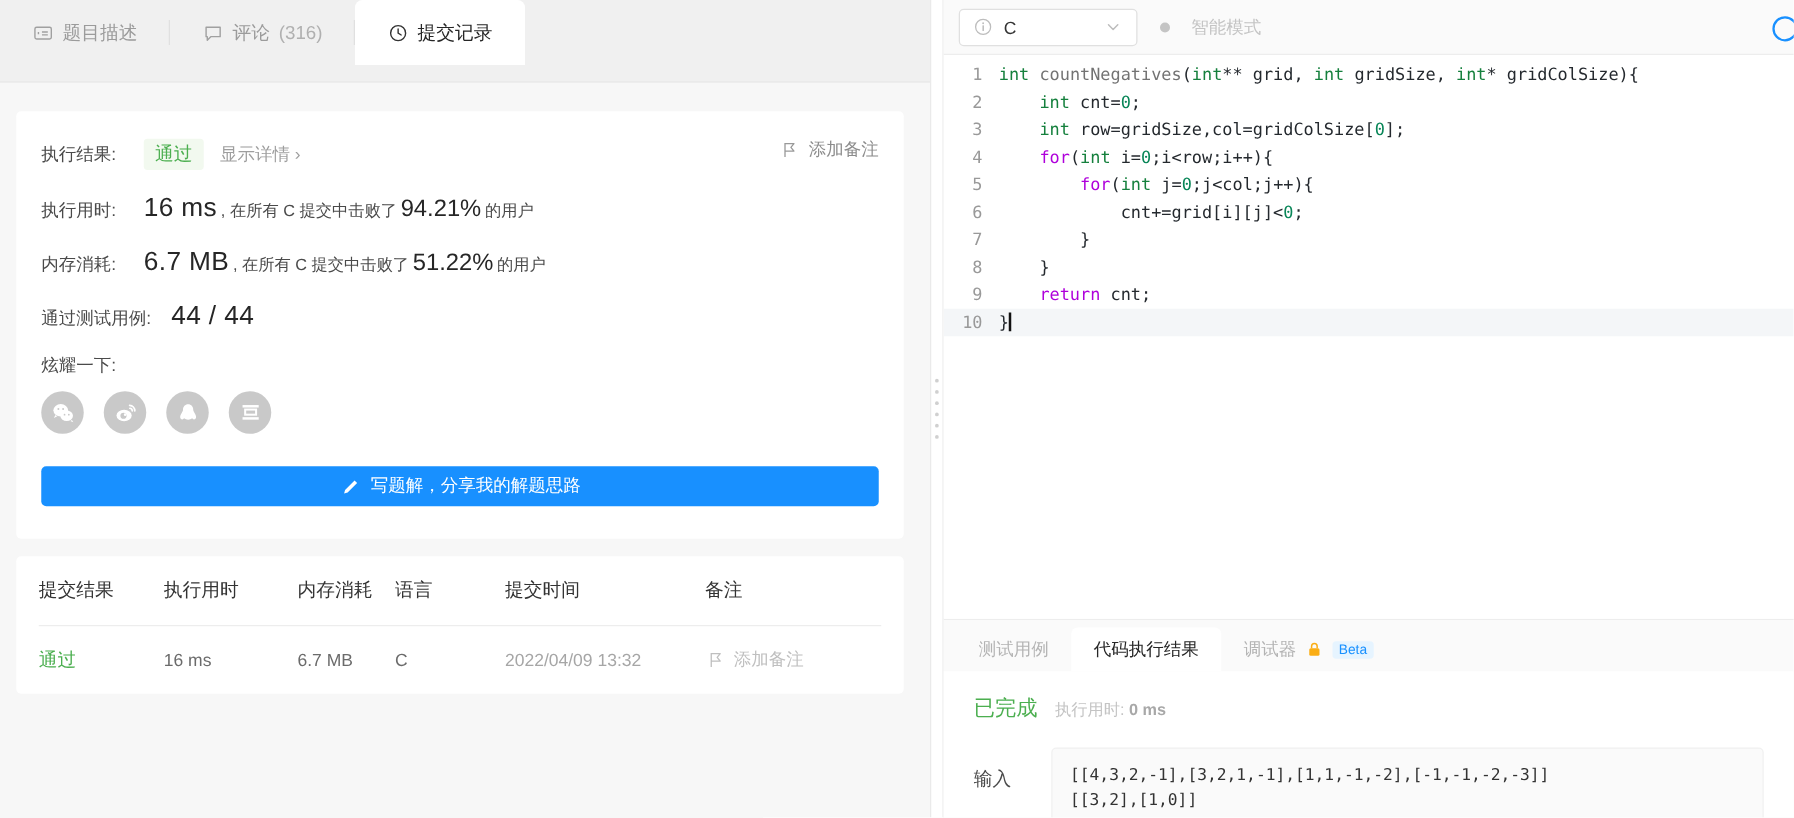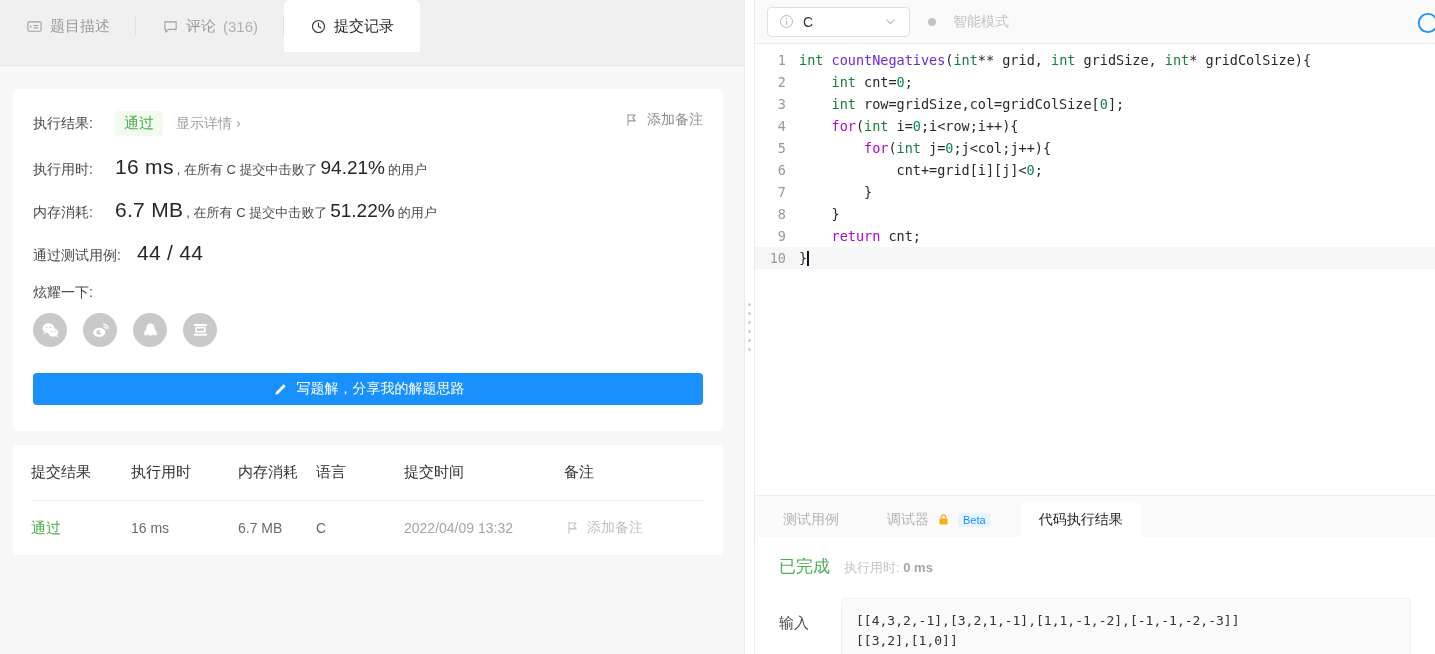--- a/index.html
+++ b/index.html
@@ -161,32 +161,32 @@
     flex: 1; overflow: hidden; background: #ffffff;
     padding-top: 5px; position: relative;
   }
   .cline { display: flex; height: 22px; align-items: center; font-size: 13.5px;
            font-family: "DejaVu Sans Mono", "Liberation Mono", monospace; white-space: pre; }
   .cline.cur { background: #f4f6f8; }
   .lnum { width: 44px; text-align: right; padding-right: 13px; color: #999999; flex: none; }
   .ctext { flex: 1; position: relative; }
   .kw { color: #15803d; }
   .kw2 { color: #af00db; }
-  .fn { color: #6d28d9; }
+  .fn { color: #737373; }
   .num { color: #098658; }
   .pl { color: #24292e; }
   .caret { display: inline-block; width: 1.5px; height: 15px; background: #111;
            vertical-align: -3px; }
 
   
   .console {
     height: 159px; border-top: 1px solid #ededed; background: #fafafa;
     display: flex; flex-direction: column;
   }
-  .ctabs { display: flex; align-items: stretch; height: 41px; padding-left: 10px; padding-top: 6px; gap: 12px; }
+  .ctabs { display: flex; align-items: stretch; height: 41px; padding-left: 10px; padding-top: 6px; }
   .ctab {
     display: flex; align-items: center; gap: 6px;
     padding: 0 18px; font-size: 14px; color: #b3b3b3; cursor: pointer;
     border-radius: 5px 5px 0 0;
   }
   .ctab.active { background: #ffffff; color: #262626; font-weight: 500; }
   .lock-ico { color: #faad14; }
   .beta {
     background: #e6f4ff; color: #1890ff; font-size: 11px;
     padding: 1px 5px; border-radius: 3px; font-weight: 500;
@@ -448,33 +448,33 @@
         <span class="lnum">10</span>
         <span class="ctext"><span class="pl">}</span><span class="caret"></span></span>
       </div>
     </div>
 
     <div class="console">
       <div class="ctabs">
         <div class="ctab">
           <span>测试用例</span>
         </div>
+        <div class="ctab active">
+          <span>代码执行结果</span>
+        </div>
         <div class="ctab">
           <span>调试器</span>
           <span class="ico lock-ico">
             <svg width="13" height="13" viewBox="0 0 14 14">
                 <rect x="2.6" y="6" width="8.8" height="6.4" rx="1.3" fill="#faad14"></rect>
                 <path d="M4.6 6V4.4a2.4 2.4 0 0 1 4.8 0V6" fill="none" stroke="#faad14" stroke-width="1.3"></path>
               </svg>
           </span>
           <span class="beta">Beta</span>
         </div>
-        <div class="ctab active">
-          <span>代码执行结果</span>
-        </div>
       </div>
       <div class="cbody">
         <div class="status-row">
           <span class="done">已完成</span>
           <span class="rt"><span>执行用时:</span> <b>0 ms</b></span>
         </div>
         <div class="io-row">
           <div class="io-label">输入</div>
           <div class="io-box">
             <div>[[4,3,2,-1],[3,2,1,-1],[1,1,-1,-2],[-1,-1,-2,-3]]</div>

